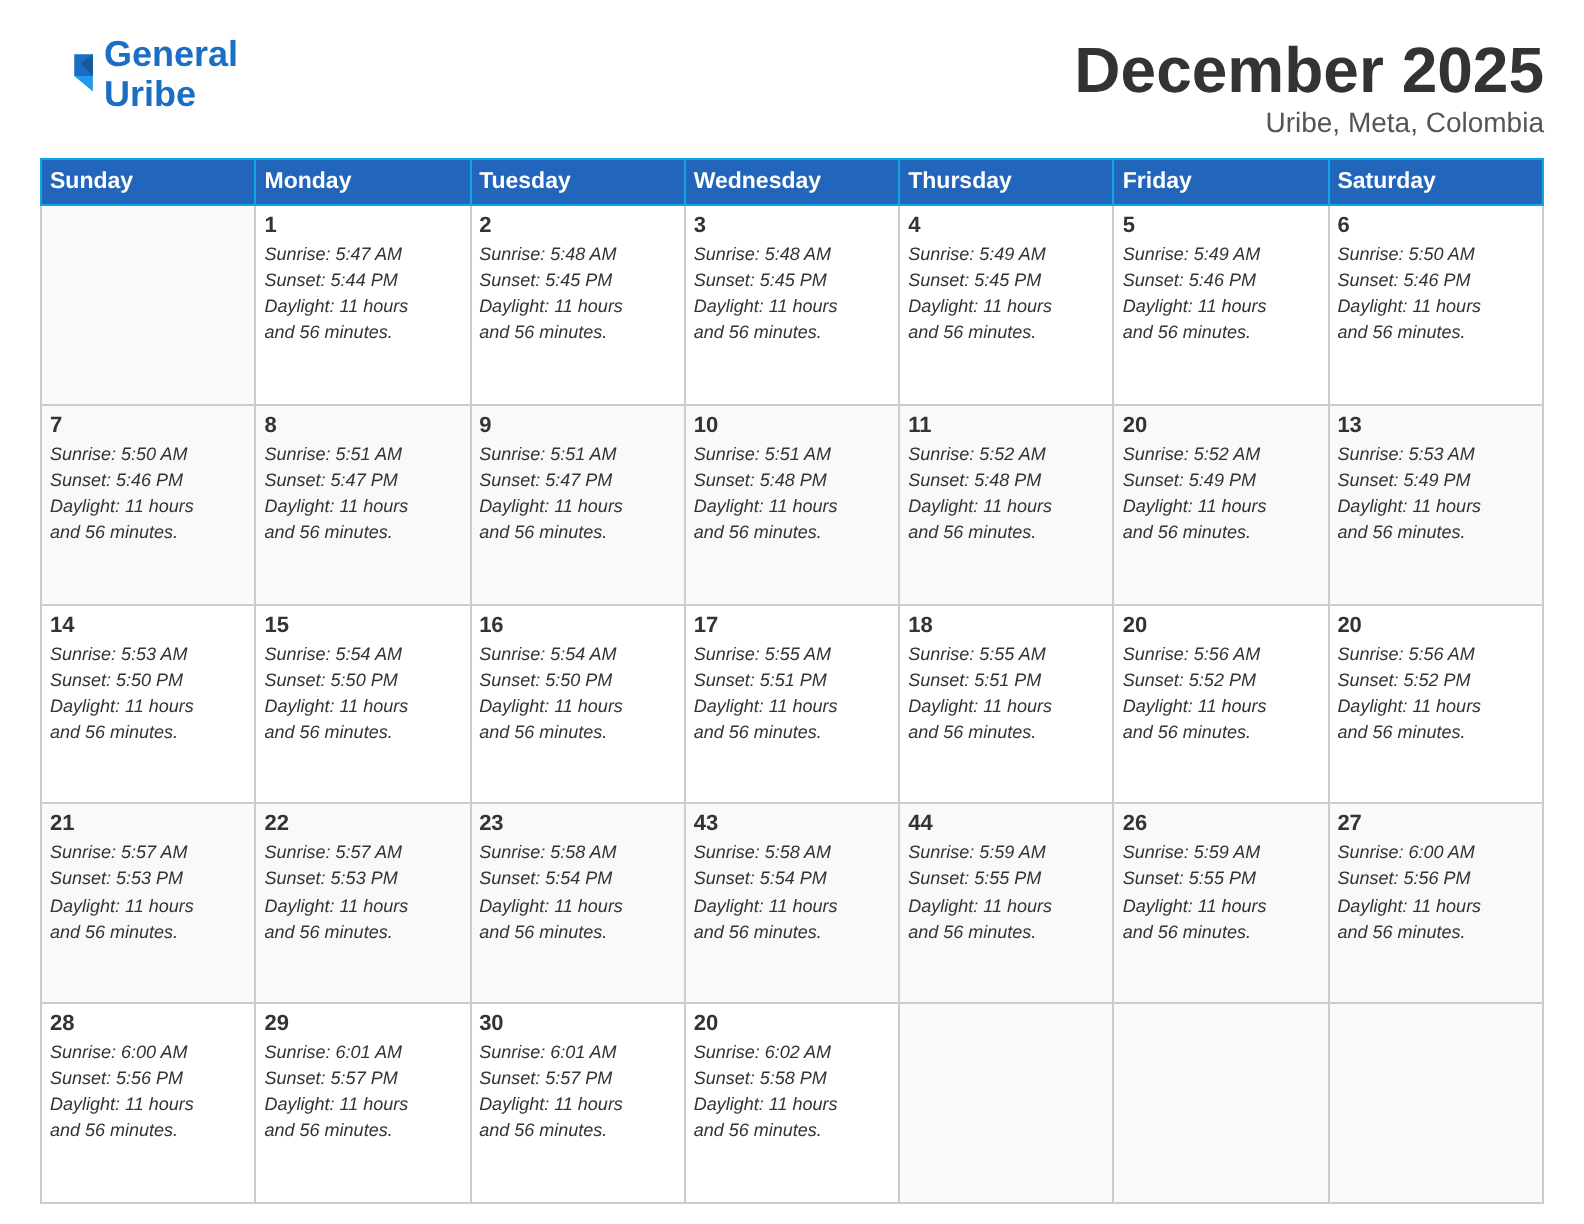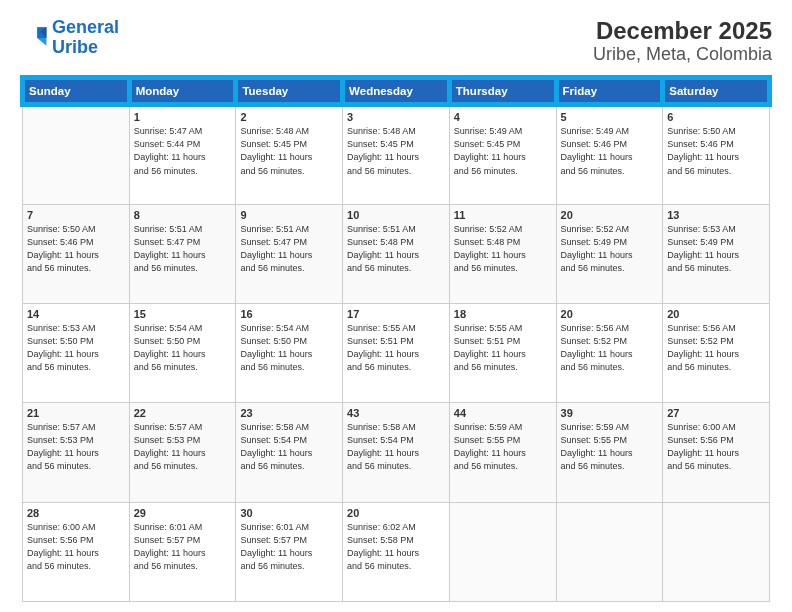--- a/index.html
+++ b/index.html
@@ -38,43 +38,43 @@
       color: #1a6fc4;
     }
     .logo-icon {
       width: 28px;
       height: 28px;
     }
     .title-block {
       text-align: right;
     }
     .main-title {
-      font-size: 24px;
+      font-size: 32px;
       font-weight: bold;
       color: #333;
       line-height: 1.1;
     }
     .subtitle {
-      font-size: 18px;
+      font-size: 14px;
       color: #555;
     }
     table {
       width: 100%;
       border-collapse: collapse;
       table-layout: fixed;
       flex: 1;
     }
     thead th {
       background-color: #2266bb;
       color: #fff;
       font-size: 11.5px;
       font-weight: bold;
       padding: 5px 4px;
       text-align: left;
-      border: 5px solid #0ea5e9;
+      border: 1px solid #0ea5e9;
     }
     tbody td {
       border: 1px solid #ccc;
       vertical-align: top;
       padding: 4px 4px;
       font-size: 9.5px;
       color: #333;
       background: #fff;
       height: 82px;
     }
@@ -84,20 +84,21 @@
     .day-num {
       font-weight: bold;
       font-size: 11px;
       display: block;
       margin-bottom: 2px;
     }
     .day-info {
       font-size: 9px;
       color: #333;
       line-height: 1.45;
+      font-style: italic;
     }
     td.empty {
       background: #fafafa;
     }
   </style>
 </head>
 <body>
 
 <div class="page">
   <div class="header">
@@ -233,21 +234,21 @@
           </td>
           <td>
             <span class="day-num">43</span>
             <div class="day-info">Sunrise: 5:58 AM<br>Sunset: 5:54 PM<br>Daylight: 11 hours<br>and 56 minutes.</div>
           </td>
           <td>
             <span class="day-num">44</span>
             <div class="day-info">Sunrise: 5:59 AM<br>Sunset: 5:55 PM<br>Daylight: 11 hours<br>and 56 minutes.</div>
           </td>
           <td>
-            <span class="day-num">39</span>
+            <span class="day-num">26</span>
             <div class="day-info">Sunrise: 5:59 AM<br>Sunset: 5:55 PM<br>Daylight: 11 hours<br>and 56 minutes.</div>
           </td>
           <td>
             <span class="day-num">27</span>
             <div class="day-info">Sunrise: 6:00 AM<br>Sunset: 5:56 PM<br>Daylight: 11 hours<br>and 56 minutes.</div>
           </td>
         </tr>
         <tr>
           <td>
             <span class="day-num">28</span>

